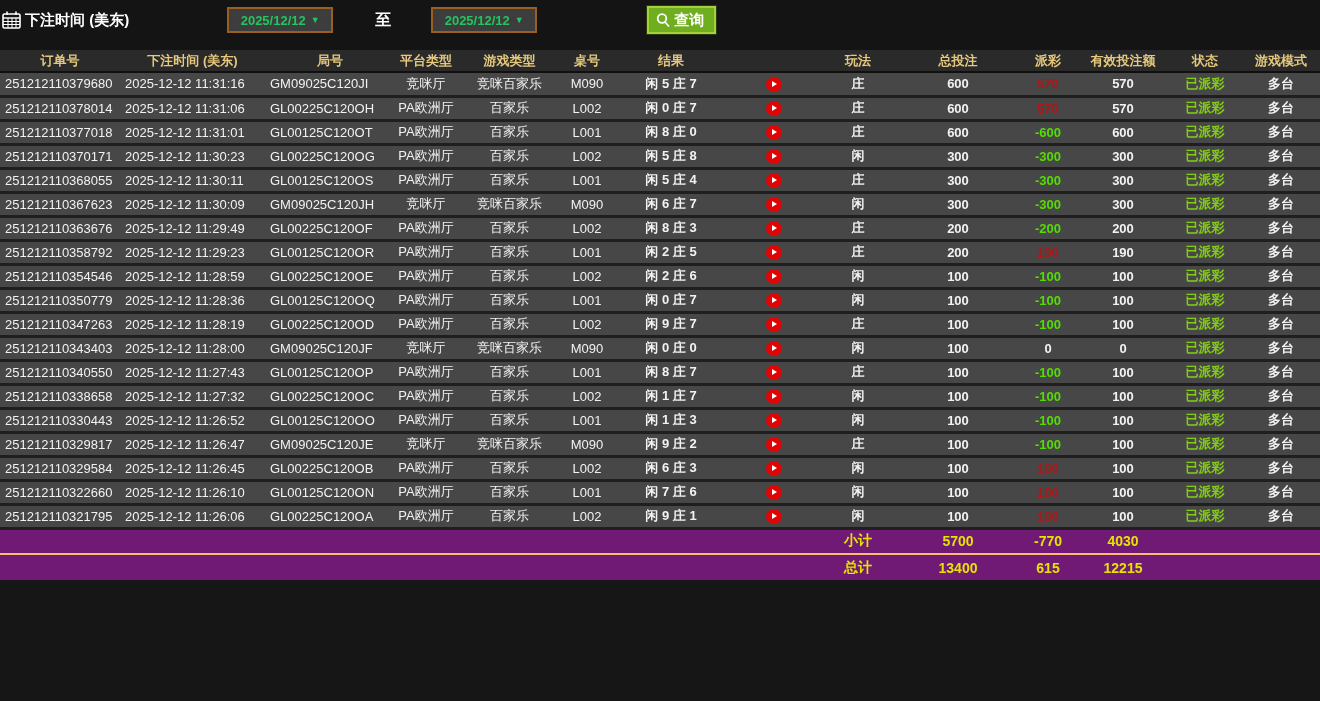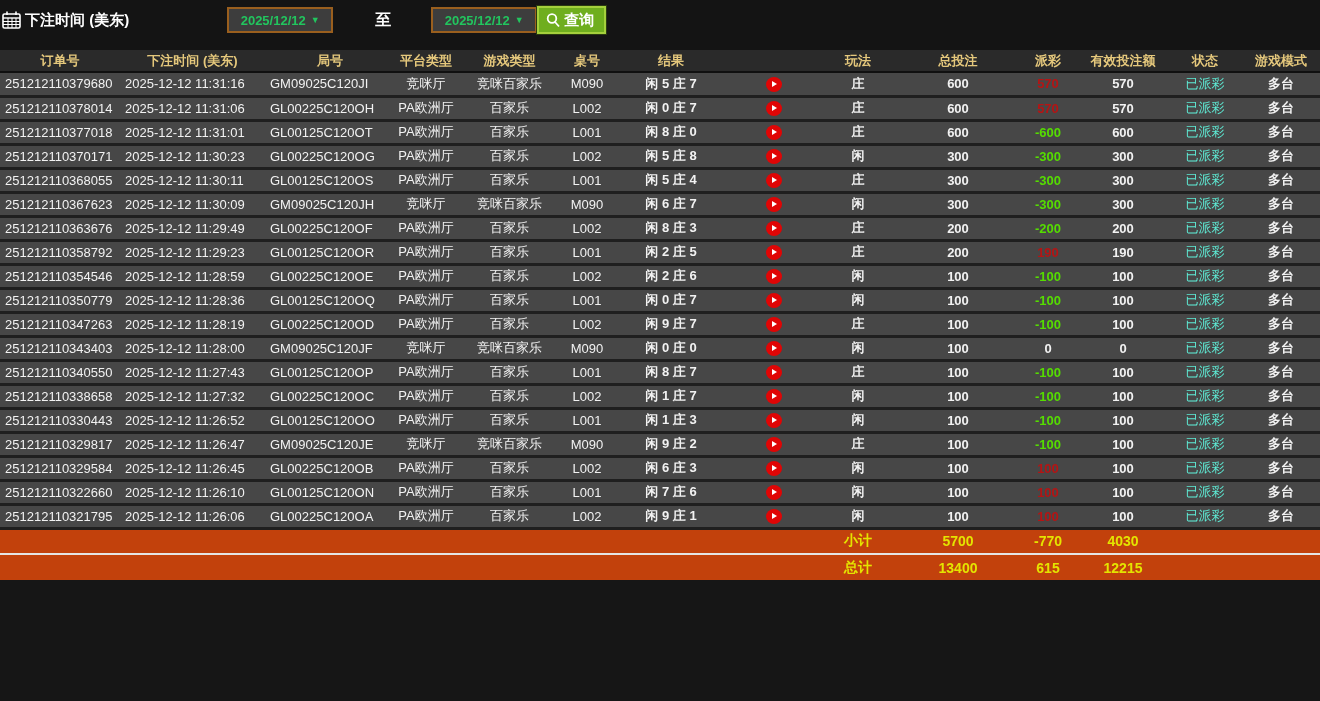--- a/index.html
+++ b/index.html
@@ -28,20 +28,21 @@
     font-weight: bold;
     font-size: 13px;
     display: flex; align-items: center; justify-content: center;
     gap: 5px;
     cursor: pointer;
   }
   .date-input .caret { font-size: 9px; }
   .to-label { color: #ffffff; font-weight: bold; font-size: 16px; margin-left: 42px; }
   .date-input.second { margin-left: 40px; }
   .query-btn {
+    margin-left: 110px;
     height: 28px;
     padding: 0 10px 0 6px;
     background: #6fae1e;
     border: 2px solid #a4d03c;
     outline: 1px solid #2a3a10;
     color: #ffffff;
     font-weight: bold;
     font-size: 15px;
     display: flex; align-items: center; gap: 3px;
     cursor: pointer;
@@ -73,29 +74,29 @@
     text-align: center;
     border-top: 1px solid #585858;
     border-bottom: 3px solid #1f1f1f;
     white-space: nowrap;
     overflow: hidden;
   }
   tbody td.bld { font-weight: bold; }
   td.pay-red   { color: #b51414; font-weight: bold; }
   td.pay-green { color: #55dd00; font-weight: bold; }
   td.pay-white { color: #f2f2f2; font-weight: bold; }
-  td.status-cell { color: #5eead4; font-weight: normal; }
+  td.status-cell { color: #84cc16; font-weight: bold; }
   tfoot td {
-    background: #c2410c;
+    background: #701a75;
     color: #e4e400;
     font-weight: bold;
     font-size: 14px;
     height: 26px;
     text-align: center;
-    border-top: 2px solid #e5e5e5;
+    border-top: 2px solid #fdba74;
   }
   
   .play-btn {
     display: inline-block;
     width: 16px; height: 15px;
     background: #e00505;
     border-radius: 50%;
     position: relative;
     cursor: pointer;
     vertical-align: middle;

